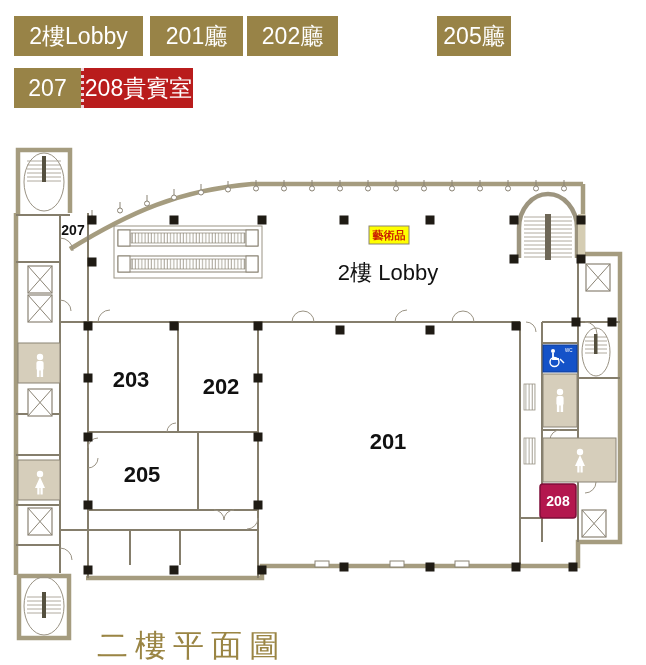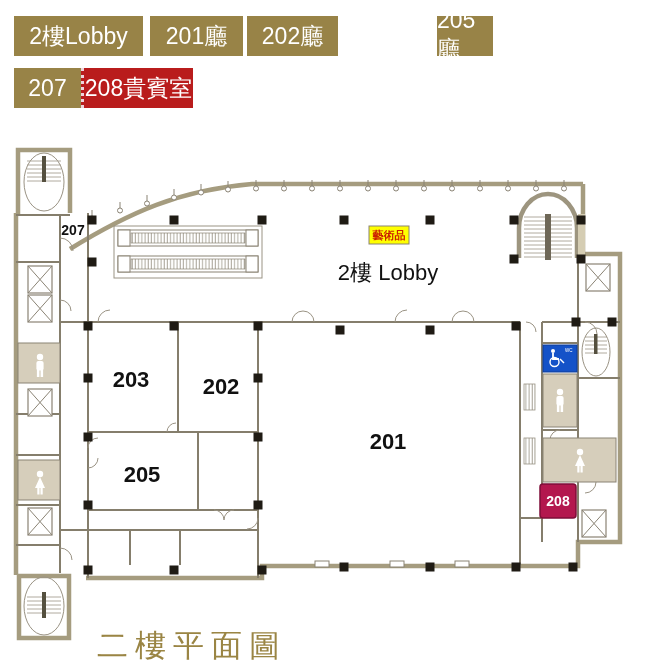--- a/index.html
+++ b/index.html
@@ -26,21 +26,21 @@
   <div class="tabs">
     <div class="tab" style="left:14px;top:16px;width:129px;">
         <span>2樓Lobby</span>
       </div>
     <div class="tab" style="left:150px;top:16px;width:93px;">
         <span>201廳</span>
       </div>
     <div class="tab" style="left:247px;top:16px;width:91px;">
         <span>202廳</span>
       </div>
-    <div class="tab" style="left:437px;top:16px;width:56px;">
+    <div class="tab" style="left:437px;top:16px;width:74px;">
         <span>205廳</span>
       </div>
     <div class="tab" style="left:14px;top:68px;width:67px;">
         <span>207</span>
       </div>
     <div class="tab active" style="left:81px;top:68px;width:112px;">
         <span>208貴賓室</span>
       </div>
   </div>
 

